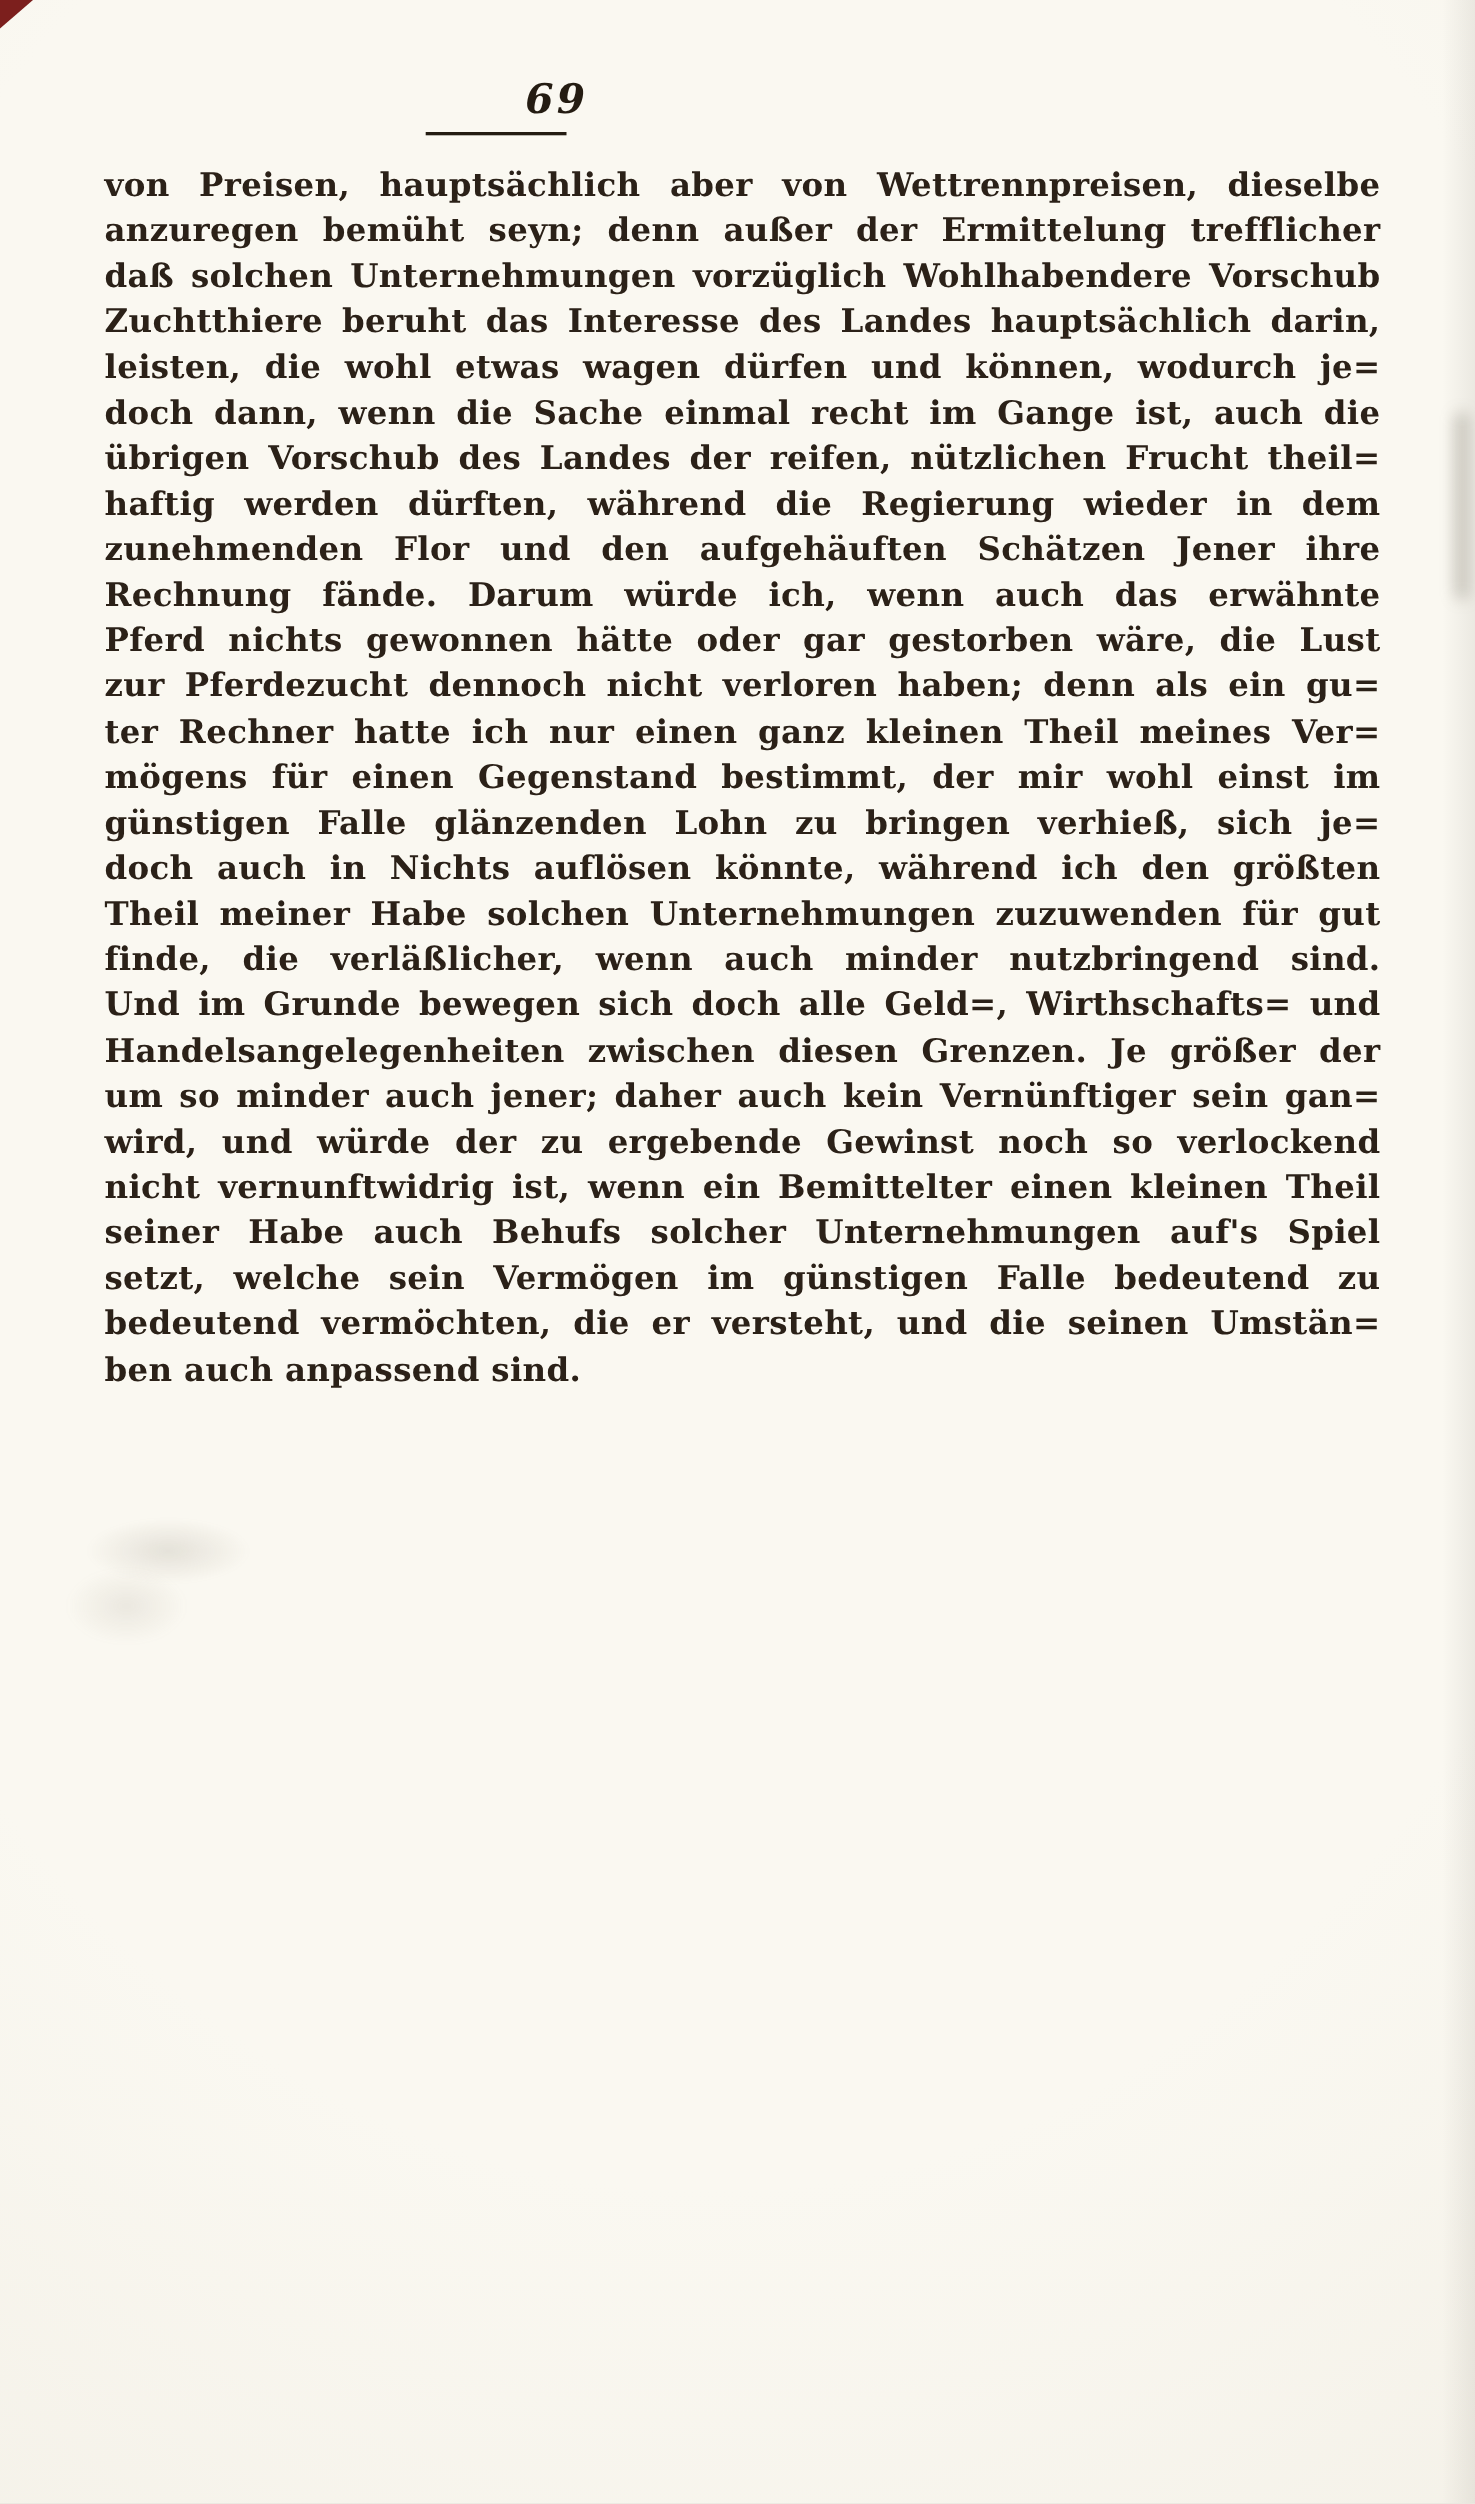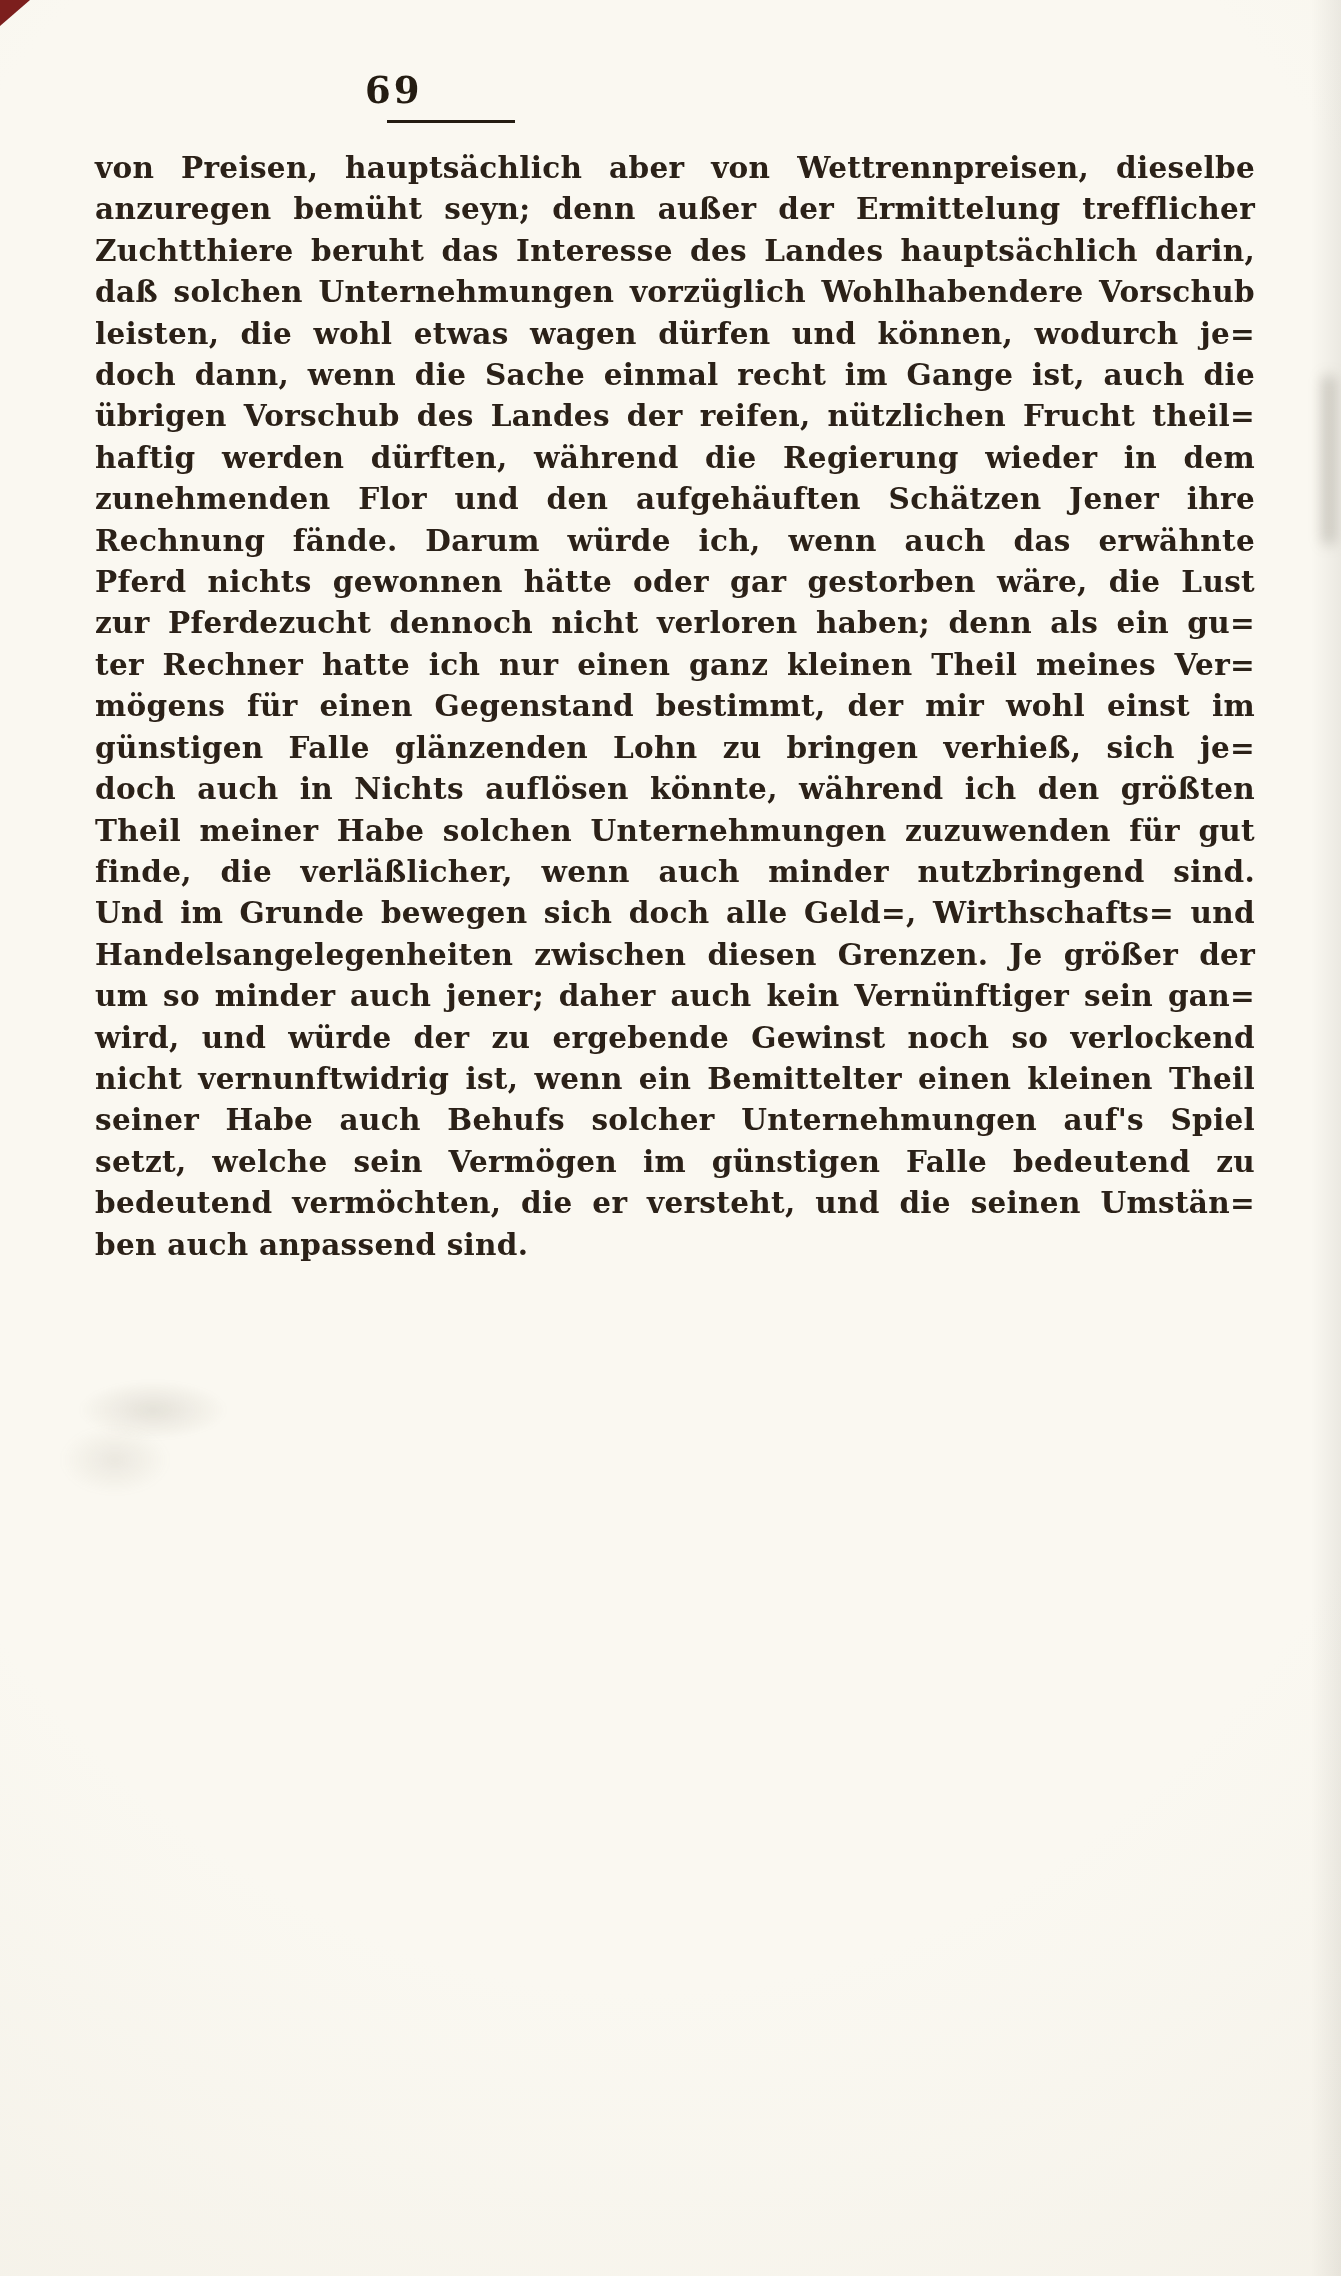--- a/index.html
+++ b/index.html
@@ -67,25 +67,26 @@
     width: 110px;
     height: 70px;
     background: radial-gradient(ellipse at center, rgba(130,120,100,0.12), rgba(130,120,100,0) 70%);
     filter: blur(3px);
   }
   .page-number {
     position: absolute;
     top: 68px;
     left: 365px;
     width: 170px;
-    text-align: left;
+    text-align: right;
     font-size: 37px;
     font-weight: bold;
     letter-spacing: 3px;
     color: #241c12;
+    font-style: italic;
   }
   .page-number-rule {
     position: absolute;
     top: 120px;
     left: 387px;
     width: 128px;
     height: 3px;
     background: #241c12;
   }
   .text-block {
@@ -116,22 +117,22 @@
   <div class="edge-streak"></div>
   <div class="smudge-1"></div>
   <div class="smudge-2"></div>
 
   <div class="page-number">69</div>
   <div class="page-number-rule"></div>
 
   <div class="text-block">
       <div class="line">von Preisen, hauptsächlich aber von Wettrennpreisen, dieselbe</div>
       <div class="line">anzuregen bemüht seyn; denn außer der Ermittelung trefflicher</div>
+      <div class="line">daß solchen Unternehmungen vorzüglich Wohlhabendere Vorschub</div>
       <div class="line">Zuchtthiere beruht das Interesse des Landes hauptsächlich darin,</div>
-      <div class="line">daß solchen Unternehmungen vorzüglich Wohlhabendere Vorschub</div>
       <div class="line">leisten, die wohl etwas wagen dürfen und können, wodurch je=</div>
       <div class="line">doch dann, wenn die Sache einmal recht im Gange ist, auch die</div>
       <div class="line">übrigen Vorschub des Landes der reifen, nützlichen Frucht theil=</div>
       <div class="line">haftig werden dürften, während die Regierung wieder in dem</div>
       <div class="line">zunehmenden Flor und den aufgehäuften Schätzen Jener ihre</div>
       <div class="line">Rechnung fände. Darum würde ich, wenn auch das erwähnte</div>
       <div class="line">Pferd nichts gewonnen hätte oder gar gestorben wäre, die Lust</div>
       <div class="line">zur Pferdezucht dennoch nicht verloren haben; denn als ein gu=</div>
       <div class="line">ter Rechner hatte ich nur einen ganz kleinen Theil meines Ver=</div>
       <div class="line">mögens für einen Gegenstand bestimmt, der mir wohl einst im</div>

